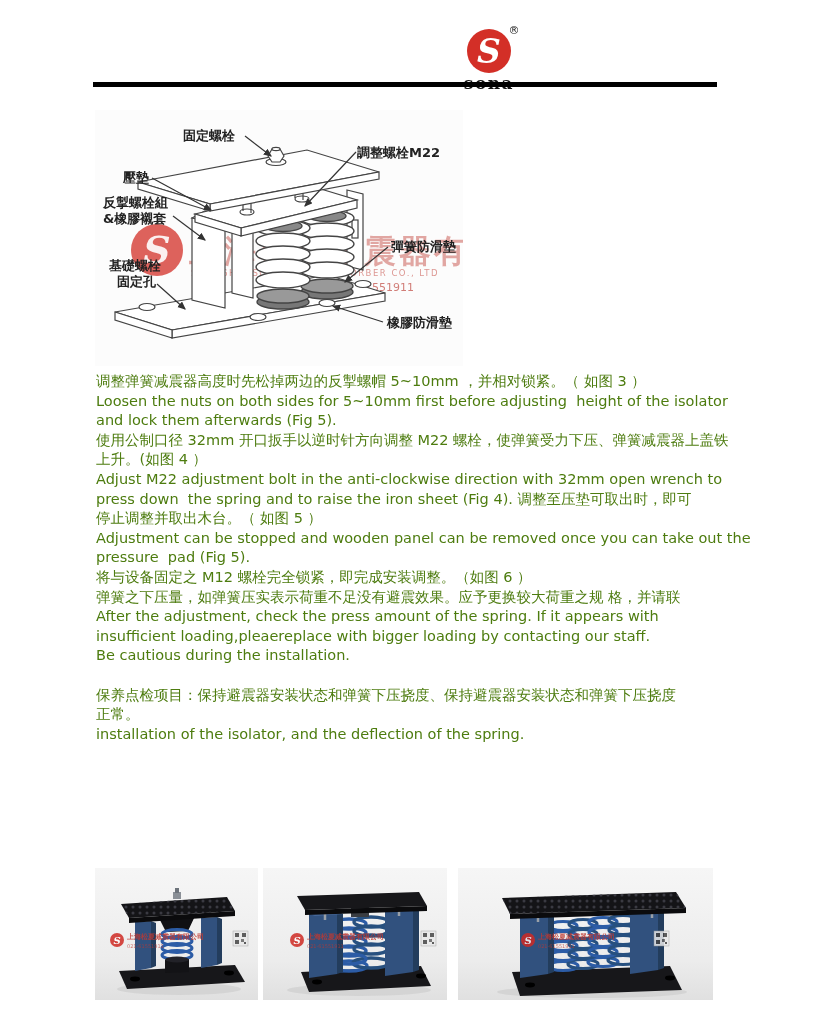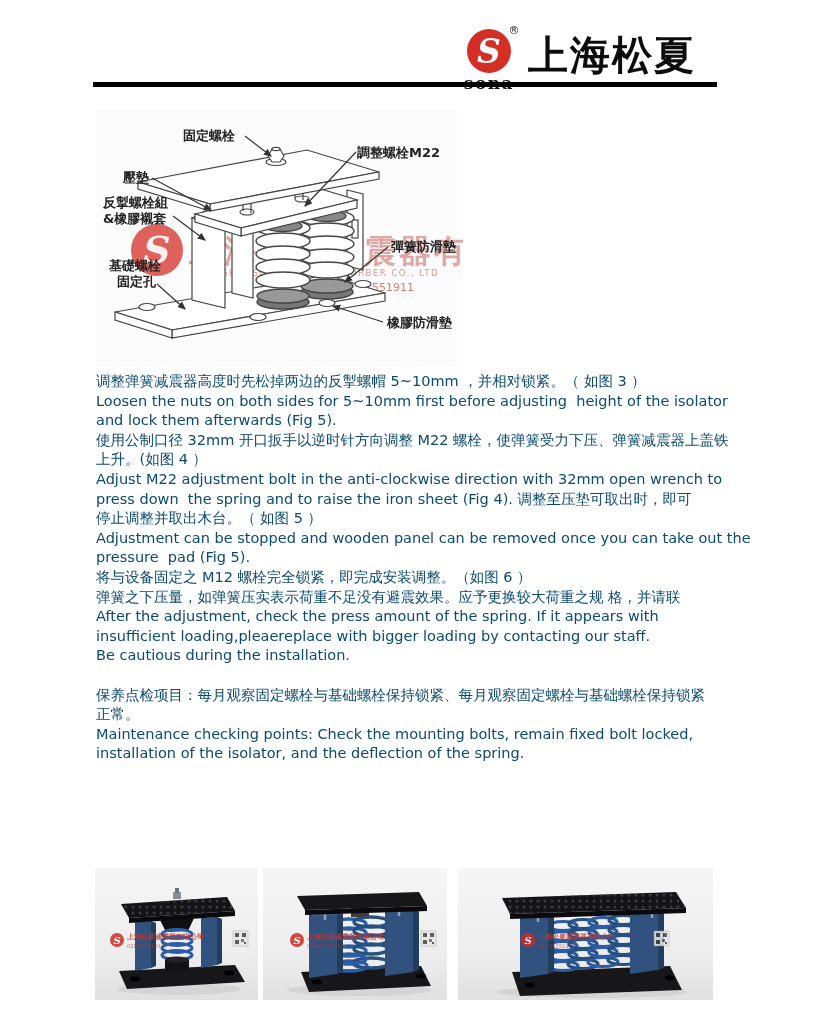--- a/index.html
+++ b/index.html
@@ -13,41 +13,40 @@
   .brand-name{
     position:absolute;left:528px;top:28px;width:190px;height:52px;
     font-size:40px;font-weight:700;letter-spacing:2px;color:#0c0c0c;
     font-family:"DejaVu Sans","Liberation Sans",sans-serif;white-space:nowrap;
   }
   .top-rule{position:absolute;left:93px;top:82px;width:624px;height:5px;background:#000;}
   
   .diagram{position:absolute;left:95px;top:110px;width:368px;height:256px;background:#fcfcfc;}
   
   .textflow{position:absolute;left:96px;top:372px;width:632px;}
-  .ln{height:19.6px;line-height:19.6px;font-size:14.5px;color:#0c4a6e;white-space:pre;overflow:visible;}
+  .ln{height:19.6px;line-height:19.6px;font-size:14.5px;color:#4d7c0f;white-space:pre;overflow:visible;}
   .blank{height:19.6px;}
   
   .photo{position:absolute;top:868px;height:132px;background:linear-gradient(#f6f6f6,#ececec 70%,#e0e0e0);}
   #photo1{left:95px;width:163px;}
   #photo2{left:263px;width:184px;}
   #photo3{left:458px;width:255px;}
   svg text{user-select:none;}
 </style>
 </head>
 <body>
 
 <div class="page">
 
   <svg class="brand-logo" viewBox="0 0 62 74" width="62" height="74">
     <circle cx="27" cy="31" r="22" fill="#d32f27"></circle>
     <text x="27" y="43" text-anchor="middle" font-family="DejaVu Serif, serif" font-style="italic" font-weight="bold" font-size="33" fill="#ffffff">S</text>
     <text x="52" y="14" text-anchor="middle" font-size="11" fill="#222">®</text>
     <text x="27" y="69" text-anchor="middle" font-family="DejaVu Serif, serif" font-weight="bold" font-size="17" letter-spacing="1.5" fill="#111">sona</text>
   </svg>
-  <div class="brand-name">上海松夏</div>
   <div class="top-rule"></div>
 
   <svg class="diagram" viewBox="0 0 368 256" width="368" height="256">
     <defs>
       <marker id="arr" markerWidth="8" markerHeight="8" refX="6" refY="3" orient="auto">
         <path d="M0,0 L7,3 L0,6 Z" fill="#333"></path>
       </marker>
     </defs>
 
     <g>
@@ -158,23 +157,22 @@
     <div class="ln">press down  the spring and to raise the iron sheet (Fig 4). 调整至压垫可取出时，即可</div>
     <div class="ln">停止调整并取出木台。（ 如图 5 ）</div>
     <div class="ln">Adjustment can be stopped and wooden panel can be removed once you can take out the</div>
     <div class="ln">pressure  pad (Fig 5).</div>
     <div class="ln">将与设备固定之 M12 螺栓完全锁紧，即完成安装调整。（如图 6 ）</div>
     <div class="ln">弹簧之下压量，如弹簧压实表示荷重不足没有避震效果。应予更换较大荷重之规 格，并请联</div>
     <div class="ln">After the adjustment, check the press amount of the spring. If it appears with</div>
     <div class="ln">insufficient loading,pleaereplace with bigger loading by contacting our staff.</div>
     <div class="ln">Be cautious during the installation.</div>
     <div class="blank"></div>
-    <div class="ln">保养点检项目：每月观察固定螺栓与基础螺栓保持锁紧、每月观察固定螺栓与基础螺栓保持锁紧</div>
+    <div class="ln">保养点检项目：保持避震器安装状态和弹簧下压挠度、保持避震器安装状态和弹簧下压挠度</div>
     <div class="ln">正常。</div>
-    <div class="ln">Maintenance checking points: Check the mounting bolts, remain fixed bolt locked,</div>
     <div class="ln">installation of the isolator, and the deflection of the spring.</div>
     <div class="blank"></div>
   </div>
 
   <div class="photo" id="photo1">
     <svg viewBox="0 0 163 132" width="163" height="132">
       <defs>
           <pattern id="wf1" width="7" height="6" patternUnits="userSpaceOnUse">
             <circle cx="3" cy="3" r="1.5" fill="#3a3a42"></circle>
           </pattern>

